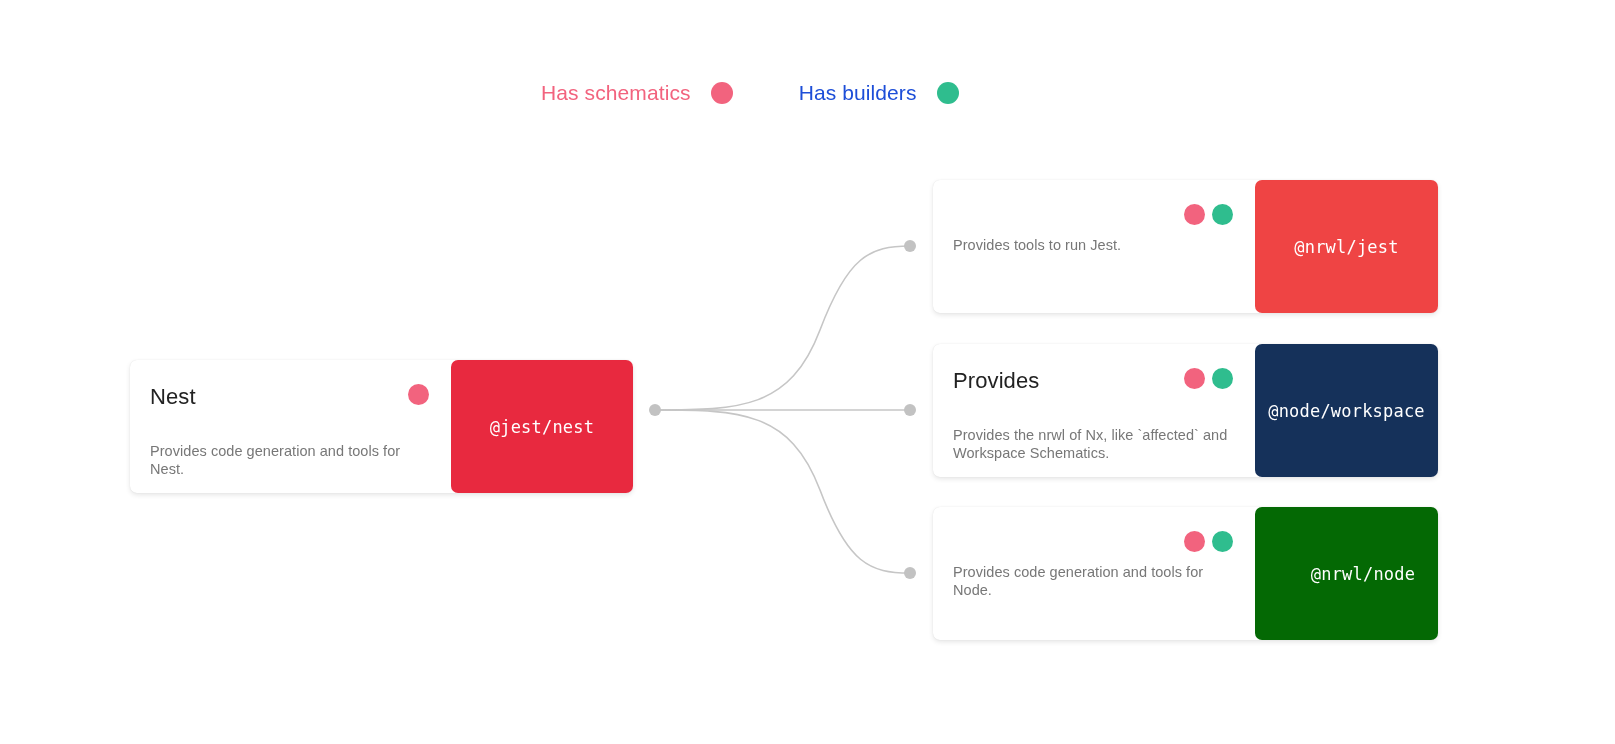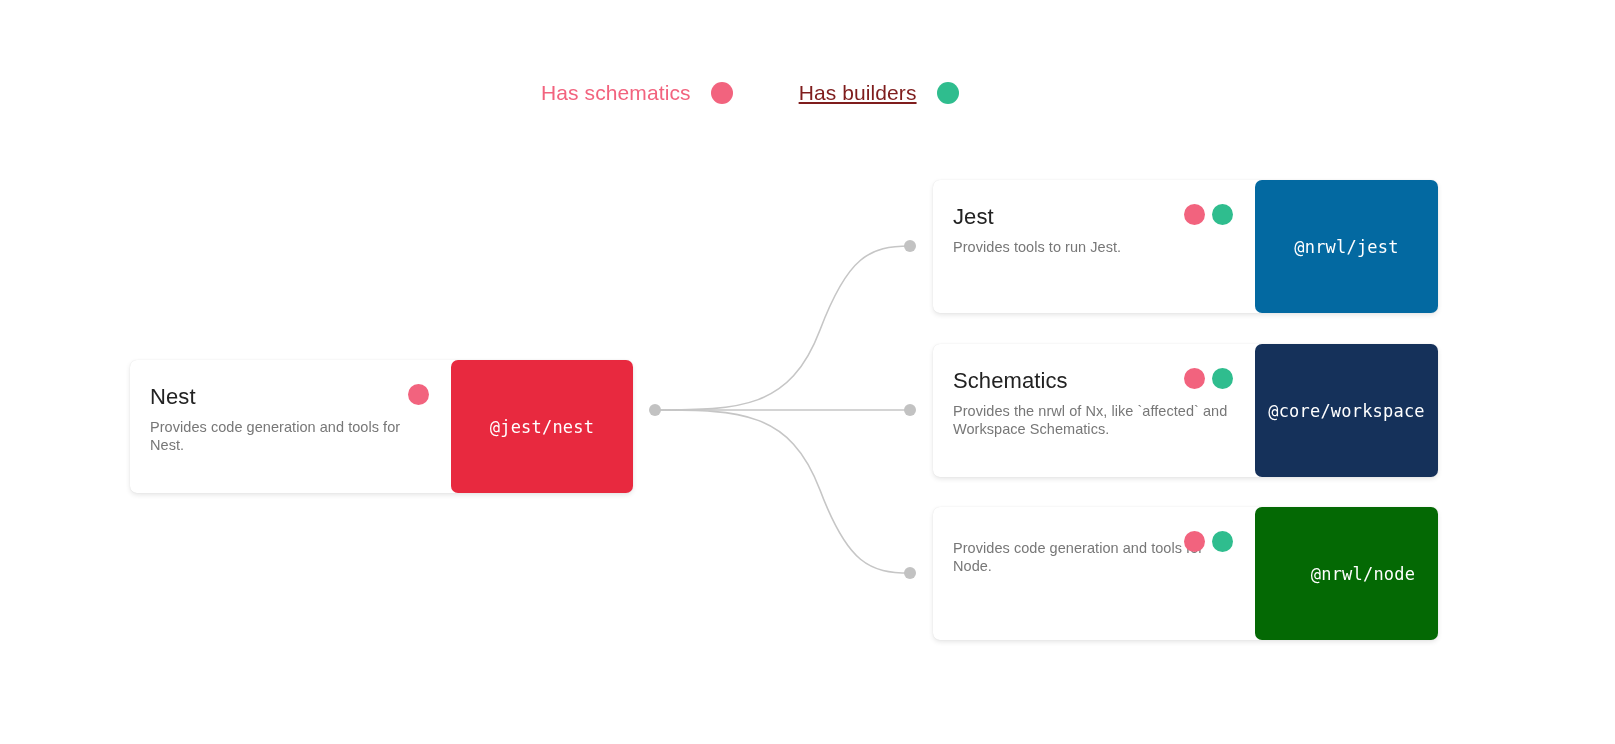--- a/index.html
+++ b/index.html
@@ -30,21 +30,21 @@
     display: flex;
     align-items: center;
   }
   .legend-label {
     font-size: 21px;
     line-height: 30px;
     letter-spacing: 0.1px;
     white-space: nowrap;
   }
   .legend-label.schematics { color: #f2637e; }
-  .legend-label.builders   { color: #7f1d1d; text-decoration: underline; }
+  .legend-label.builders   { color: #1d4ed8; }
   .legend-dot {
     width: 22px;
     height: 22px;
     border-radius: 50%;
     margin-left: 20px;
   }
   .legend-dot.schematics { background: #f2637e; }
   .legend-dot.builders   { background: #2fbd8e; }
   .legend-gap { width: 42px; height: 1px; }
 
@@ -71,21 +71,21 @@
     padding: 24px 20px 20px 20px;
   }
   .node-title {
     font-size: 22px;
     line-height: 26px;
     color: #222222;
     font-weight: 400;
     letter-spacing: 0.1px;
   }
   .node-desc {
-    margin-top: 8px;
+    margin-top: 32px;
     font-size: 14.5px;
     line-height: 18px;
     color: #777777;
     letter-spacing: 0.05px;
     max-width: 285px;
   }
   .flags {
     position: absolute;
     top: 24px;
     right: 22px;
@@ -112,21 +112,21 @@
     letter-spacing: 0.2px;
     white-space: nowrap;
   }
 
   
   #node-nest      { left: 130px;  top: 360px; width: 503px; height: 133px; }
   #node-nest .node-tag      { width: 182px; background: #e8293f; }
   #node-nest .node-body     { width: 321px; }
 
   #node-jest      { left: 933px;  top: 180px; width: 505px; height: 133px; }
-  #node-jest .node-tag      { width: 183px; background: #0369a1; text-align: center; }
+  #node-jest .node-tag      { width: 183px; background: #ef4444; text-align: center; }
 
   #node-workspace { left: 933px;  top: 344px; width: 505px; height: 133px; }
   #node-workspace .node-tag { width: 183px; background: #15315a; }
 
   #node-node      { left: 933px;  top: 507px; width: 505px; height: 133px; }
   #node-node .node-tag      { width: 183px; background: #046904; padding-left: 33px; }
 </style>
 </head>
 <body>
 
@@ -164,40 +164,39 @@
       <div class="node-desc">Provides code generation and tools for Nest.</div>
       <div class="flags">
         <span class="flag-dot schematics"></span>
       </div>
     </div>
     <div class="node-tag">@jest/nest</div>
   </div>
 
   <div class="node" id="node-jest">
     <div class="node-body">
-      <div class="node-title">Jest</div>
       <div class="node-desc">Provides tools to run Jest.</div>
       <div class="flags">
         <span class="flag-dot schematics"></span>
         <span class="flag-dot builders"></span>
       </div>
     </div>
     <div class="node-tag">@nrwl/jest</div>
   </div>
 
   <div class="node" id="node-workspace">
     <div class="node-body">
-      <div class="node-title">Schematics</div>
+      <div class="node-title">Provides</div>
       <div class="node-desc">Provides the nrwl of Nx, like `affected` and Workspace Schematics.</div>
       <div class="flags">
         <span class="flag-dot schematics"></span>
         <span class="flag-dot builders"></span>
       </div>
     </div>
-    <div class="node-tag">@core/workspace</div>
+    <div class="node-tag">@node/workspace</div>
   </div>
 
   <div class="node" id="node-node">
     <div class="node-body">
       <div class="node-desc">Provides code generation and tools for Node.</div>
       <div class="flags">
         <span class="flag-dot schematics"></span>
         <span class="flag-dot builders"></span>
       </div>
     </div>

